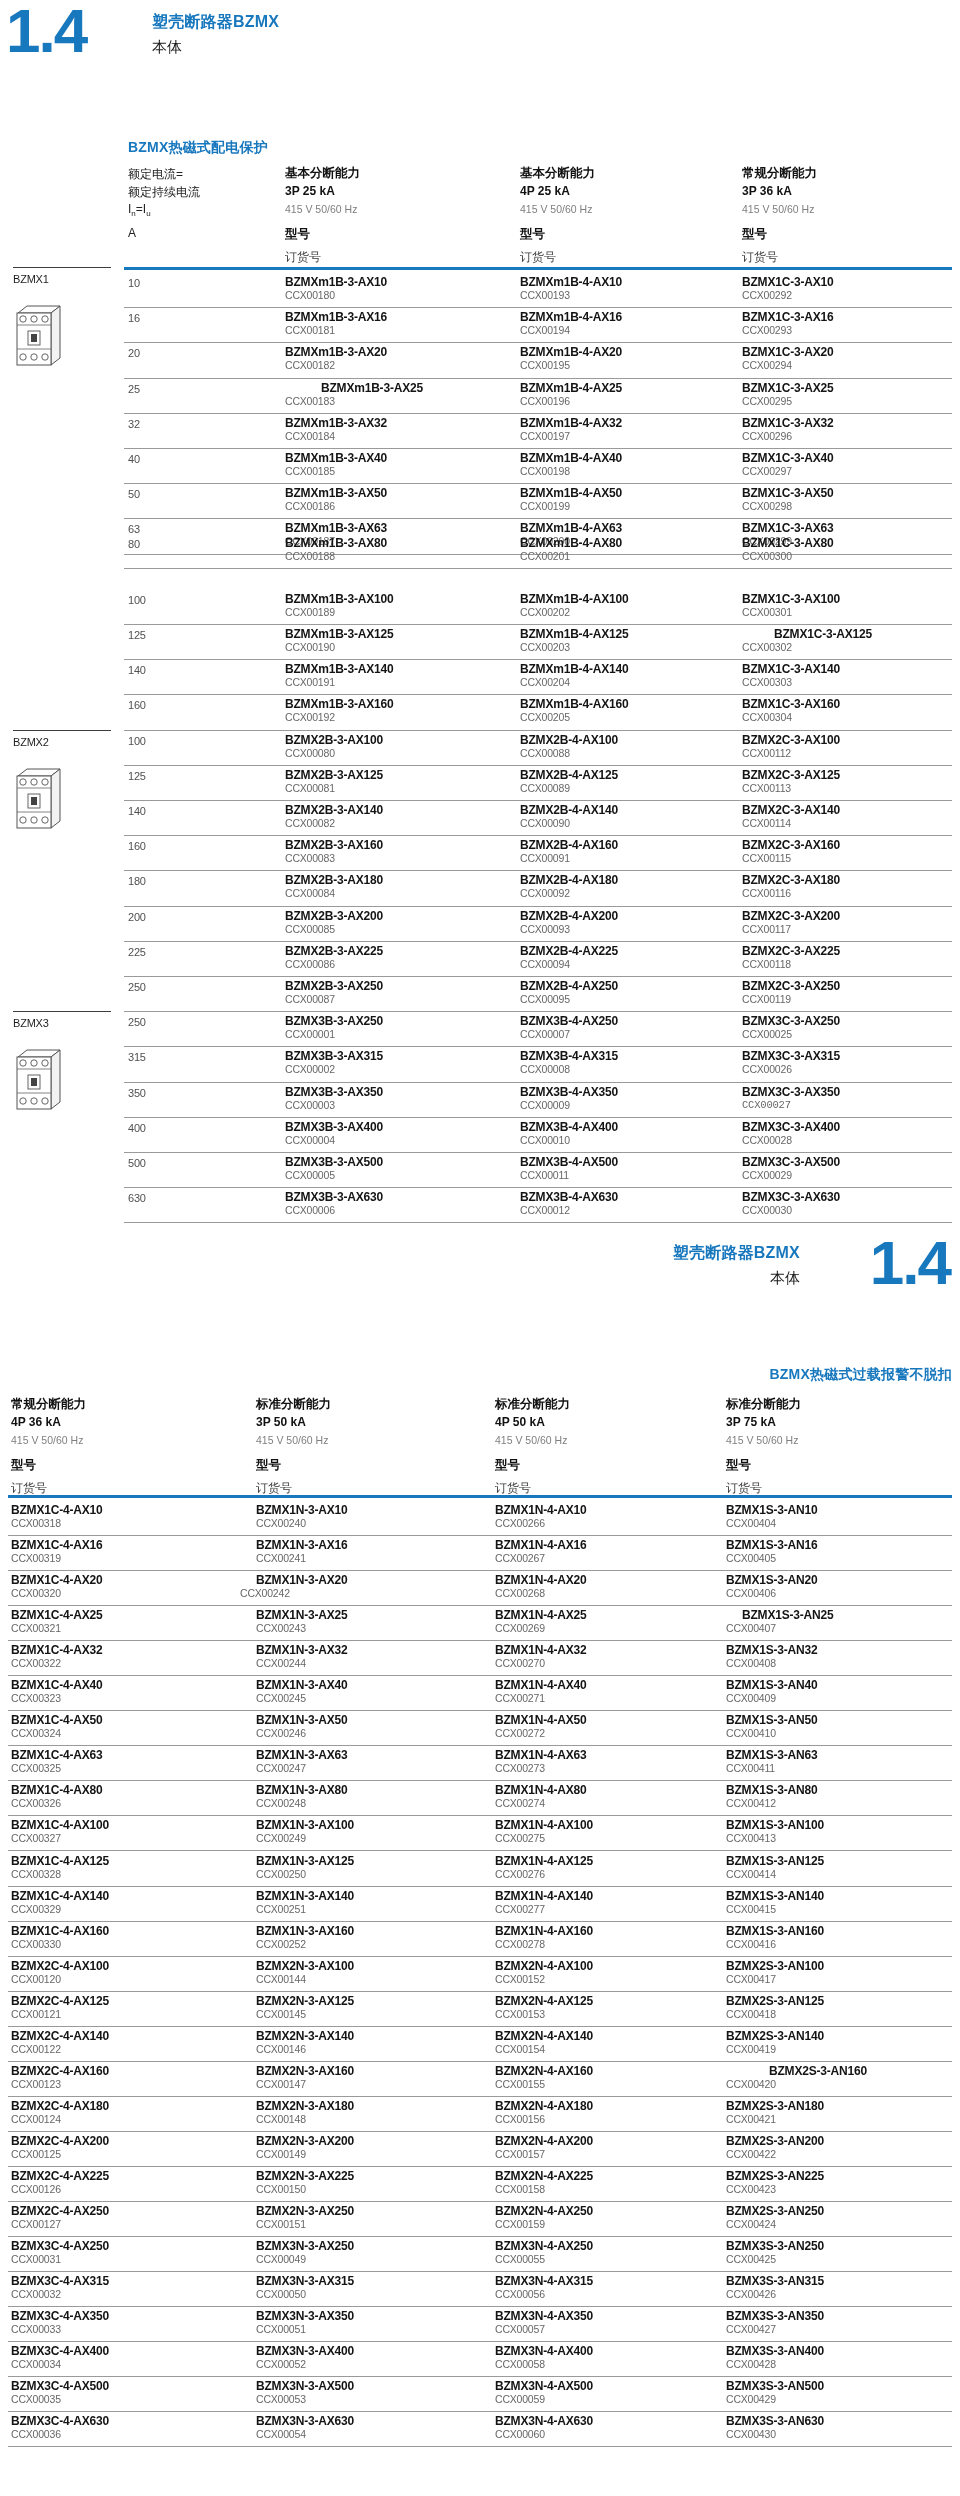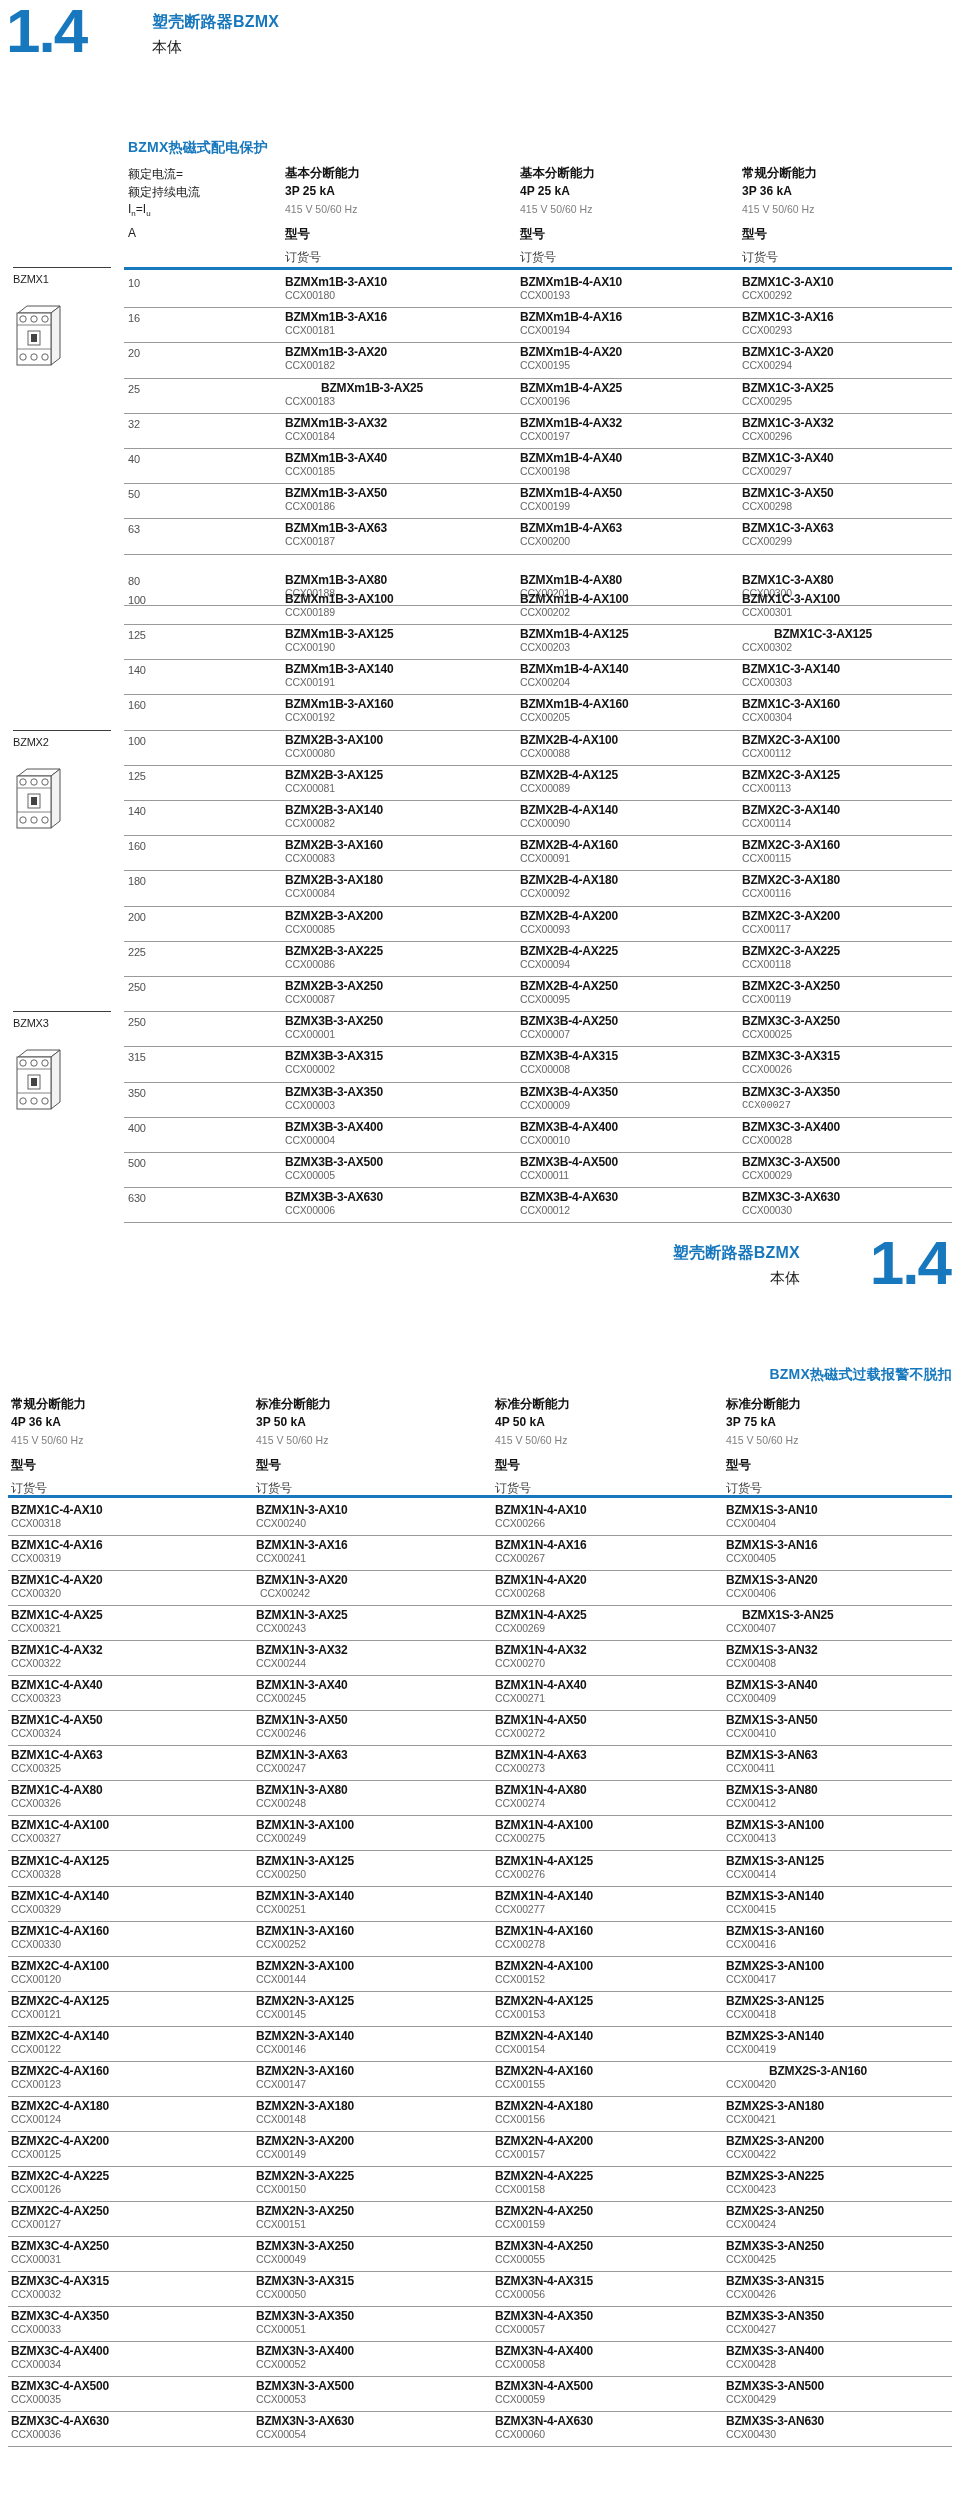--- a/index.html
+++ b/index.html
@@ -151,21 +151,21 @@
     </div>
     <div class="trow t1row" style="top: 518.4px; height: 35.2px;">
       <div class="cur" style="left: 4px;">63</div>
       <div class="md" style="left: 161px;">BZMXm1B-3-AX63</div>
       <div class="od" style="left: 161px;">CCX00187</div>
       <div class="md" style="left: 396px;">BZMXm1B-4-AX63</div>
       <div class="od" style="left: 396px;">CCX00200</div>
       <div class="md" style="left: 618px;">BZMX1C-3-AX63</div>
       <div class="od" style="left: 618px;">CCX00299</div>
     </div>
-    <div class="trow t1row" style="top: 570px; height: 35.2px;">
+    <div class="trow t1row" style="top: 533px; height: 35.2px;">
       <div class="cur" style="left: 4px;">80</div>
       <div class="md" style="left: 161px;">BZMXm1B-3-AX80</div>
       <div class="od" style="left: 161px;">CCX00188</div>
       <div class="md" style="left: 396px;">BZMXm1B-4-AX80</div>
       <div class="od" style="left: 396px;">CCX00201</div>
       <div class="md" style="left: 618px;">BZMX1C-3-AX80</div>
       <div class="od" style="left: 618px;">CCX00300</div>
     </div>
     <div class="trow t1row" style="top: 588.8px; height: 35.2px;">
       <div class="cur" style="left: 4px;">100</div>
@@ -443,21 +443,21 @@
       <div class="od" style="left: 248px;">CCX00241</div>
       <div class="md" style="left: 487px;">BZMX1N-4-AX16</div>
       <div class="od" style="left: 487px;">CCX00267</div>
       <div class="md" style="left: 718px;">BZMX1S-3-AN16</div>
       <div class="od" style="left: 718px;">CCX00405</div>
     </div>
     <div class="trow t2row" style="top: 1570.1px; height: 35.05px;">
       <div class="md" style="left: 3px;">BZMX1C-4-AX20</div>
       <div class="od" style="left: 3px;">CCX00320</div>
       <div class="md" style="left: 248px;">BZMX1N-3-AX20</div>
-      <div class="od" style="left: 252px;">CCX00242</div>
+      <div class="od" style="left: 232px;">CCX00242</div>
       <div class="md" style="left: 487px;">BZMX1N-4-AX20</div>
       <div class="od" style="left: 487px;">CCX00268</div>
       <div class="md" style="left: 718px;">BZMX1S-3-AN20</div>
       <div class="od" style="left: 718px;">CCX00406</div>
     </div>
     <div class="trow t2row" style="top: 1605.15px; height: 35.05px;">
       <div class="md" style="left: 3px;">BZMX1C-4-AX25</div>
       <div class="od" style="left: 3px;">CCX00321</div>
       <div class="md" style="left: 248px;">BZMX1N-3-AX25</div>
       <div class="od" style="left: 248px;">CCX00243</div>

